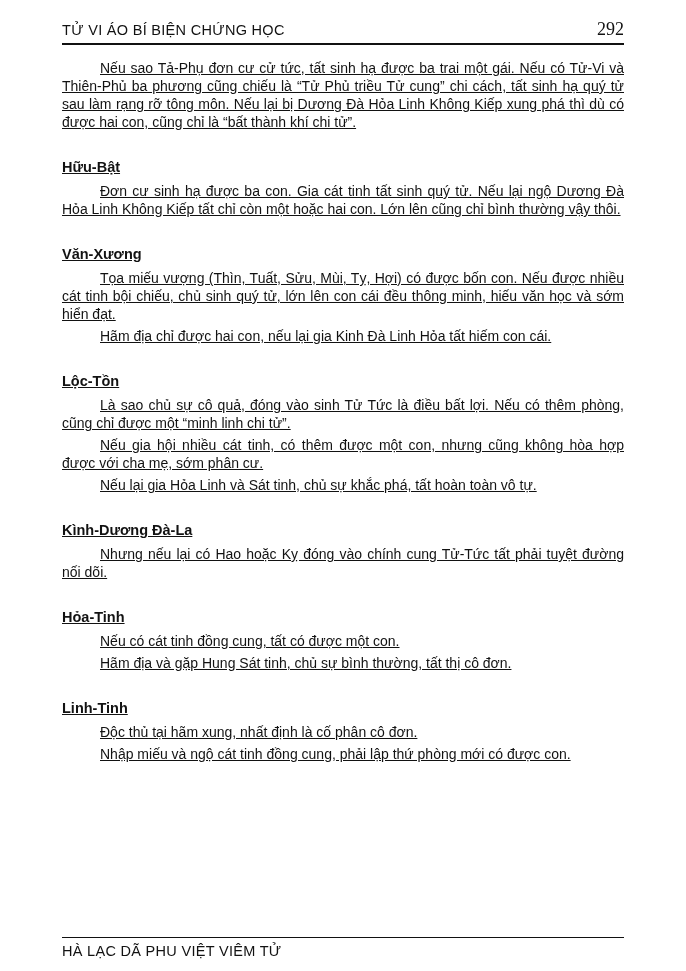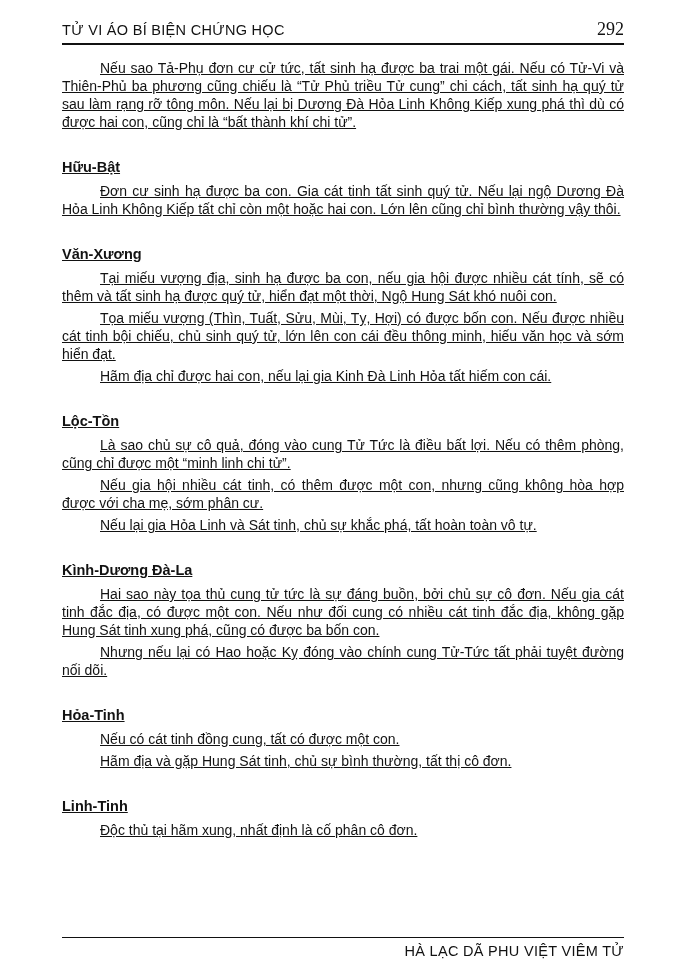--- a/index.html
+++ b/index.html
@@ -58,61 +58,59 @@
   
   .page-footer {
     position: absolute;
     left: 62px;
     right: 62px;
     bottom: 12px;
     border-top: 1px solid #111111;
     padding-top: 5px;
     font-size: 14.5px;
     letter-spacing: 0.3px;
-    text-align: right;
   }
 </style>
 </head>
 <body>
 
 <div class="page">
 
   <header class="page-header">
     <span class="running-title">TỬ VI ÁO BÍ BIỆN CHỨNG HỌC</span>
     <span class="page-number">292</span>
   </header>
 
   <main class="page-body">
 
     <p class="para">Nếu sao Tả-Phụ đơn cư cử tức, tất sinh hạ được ba trai một gái. Nếu có Tử-Vi và Thiên-Phủ ba phương cũng chiếu là “Tử Phủ triều Tử cung” chi cách, tất sinh hạ quý tử sau làm rạng rỡ tông môn. Nếu lại bị Dương Đà Hỏa Linh Không Kiếp xung phá thì dù có được hai con, cũng chỉ là “bất thành khí chi tử”.</p>
 
     <h2 class="section-heading">Hữu-Bật</h2>
     <p class="para">Đơn cư sinh hạ được ba con. Gia cát tinh tất sinh quý tử. Nếu lại ngộ Dương Đà Hỏa Linh Không Kiếp tất chỉ còn một hoặc hai con. Lớn lên cũng chỉ bình thường vậy thôi.</p>
 
     <h2 class="section-heading">Văn-Xương</h2>
-    <p class="para">Tại miếu vượng địa, sinh hạ được ba con, nếu gia hội được nhiều cát tính, sẽ có thêm và tất sinh hạ được quý tử, hiển đạt một thời, Ngộ Hung Sát khó nuôi con.</p>
 
     <p class="para">Tọa miếu vượng (Thìn, Tuất, Sửu, Mùi, Tỵ, Hợi) có được bốn con. Nếu được nhiều cát tinh bội chiếu, chủ sinh quý tử, lớn lên con cái đều thông minh, hiếu văn học và sớm hiển đạt.</p>
     <p class="para">Hãm địa chỉ được hai con, nếu lại gia Kinh Đà Linh Hỏa tất hiếm con cái.</p>
 
     <h2 class="section-heading">Lộc-Tồn</h2>
-    <p class="para">Là sao chủ sự cô quả, đóng vào cung Tử Tức là điều bất lợi. Nếu có thêm phòng, cũng chỉ được một “minh linh chi tử”.</p>
+    <p class="para">Là sao chủ sự cô quả, đóng vào sinh Tử Tức là điều bất lợi. Nếu có thêm phòng, cũng chỉ được một “minh linh chi tử”.</p>
     <p class="para">Nếu gia hội nhiều cát tinh, có thêm được một con, nhưng cũng không hòa hợp được với cha mẹ, sớm phân cư.</p>
     <p class="para">Nếu lại gia Hỏa Linh và Sát tinh, chủ sự khắc phá, tất hoàn toàn vô tự.</p>
 
     <h2 class="section-heading">Kình-Dương Đà-La</h2>
-    <p class="para">Hai sao này tọa thủ cung tử tức là sự đáng buồn, bởi chủ sự cô đơn. Nếu gia cát tinh đắc địa, có được một con. Nếu như đối cung có nhiều cát tinh đắc địa, không gặp Hung Sát tinh xung phá, cũng có được ba bốn con.</p>
     <p class="para">Nhưng nếu lại có Hao hoặc Kỵ đóng vào chính cung Tử-Tức tất phải tuyệt đường nối dõi.</p>
 
     <h2 class="section-heading">Hỏa-Tinh</h2>
     <p class="para">Nếu có cát tinh đồng cung, tất có được một con.</p>
     <p class="para">Hãm địa và gặp Hung Sát tinh, chủ sự bình thường, tất thị cô đơn.</p>
 
     <h2 class="section-heading">Linh-Tinh</h2>
     <p class="para">Độc thủ tại hãm xung, nhất định là cố phân cô đơn.</p>
+    <p class="para">Nhập miếu và ngộ cát tinh đồng cung, phải lập thứ phòng mới có được con.</p>
 
   </main>
 
   <footer class="page-footer">
     <span>HÀ LẠC DÃ PHU VIỆT VIÊM TỬ</span>
   </footer>
 
 </div>
 
 </body></html>

